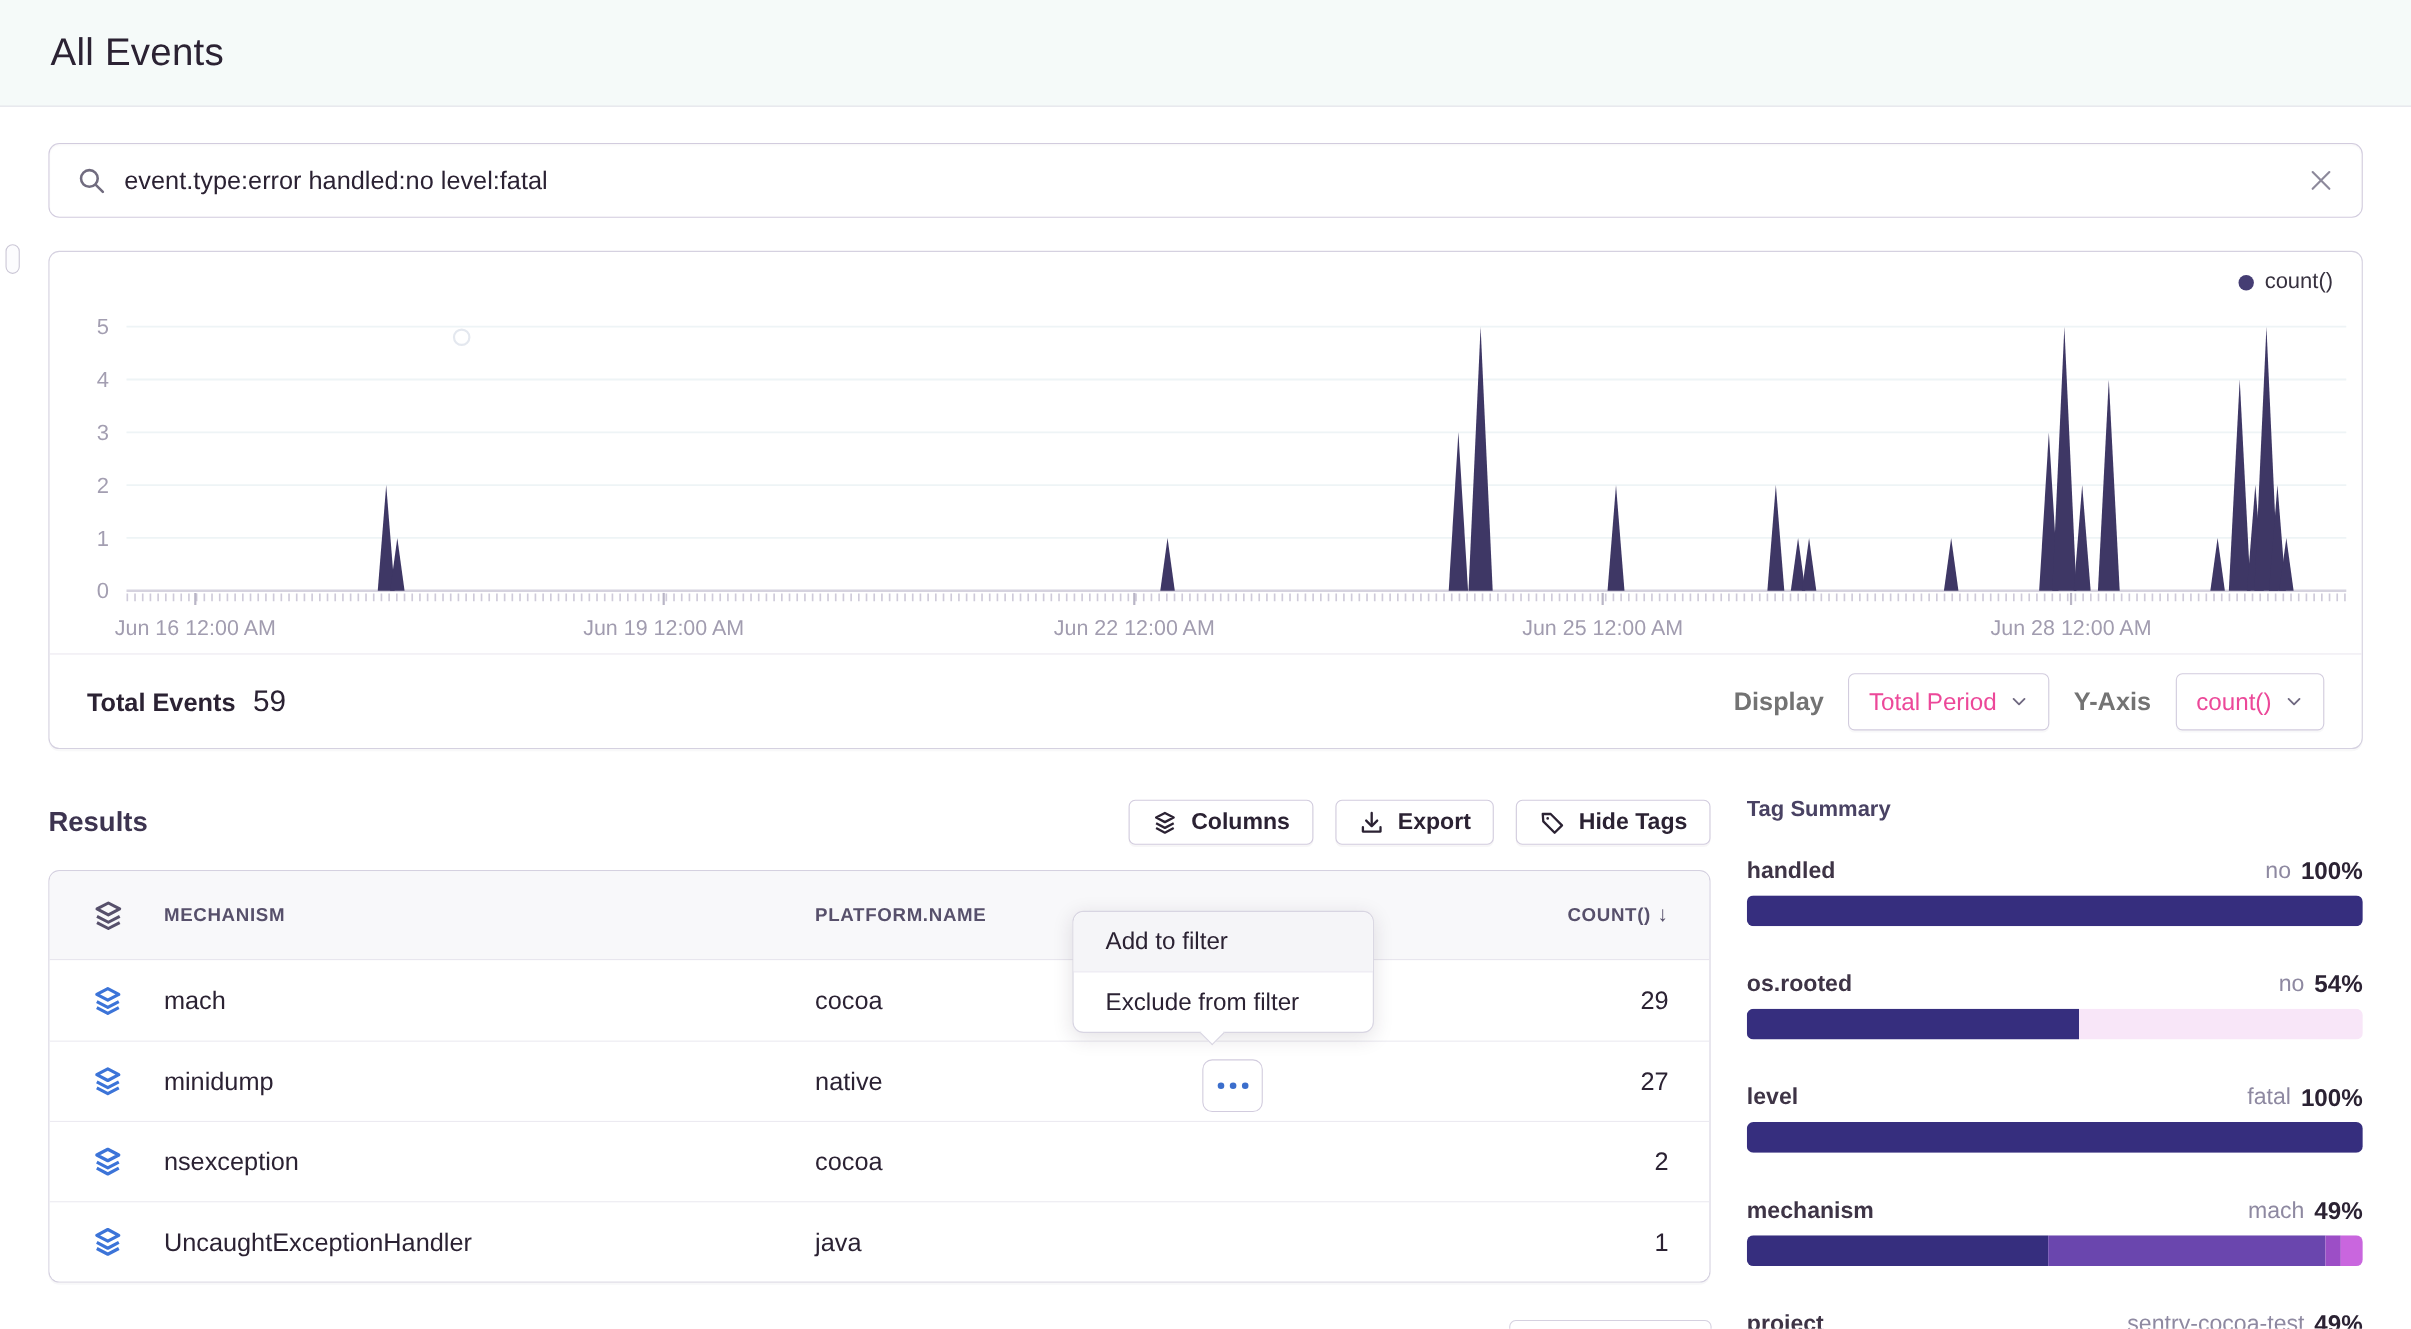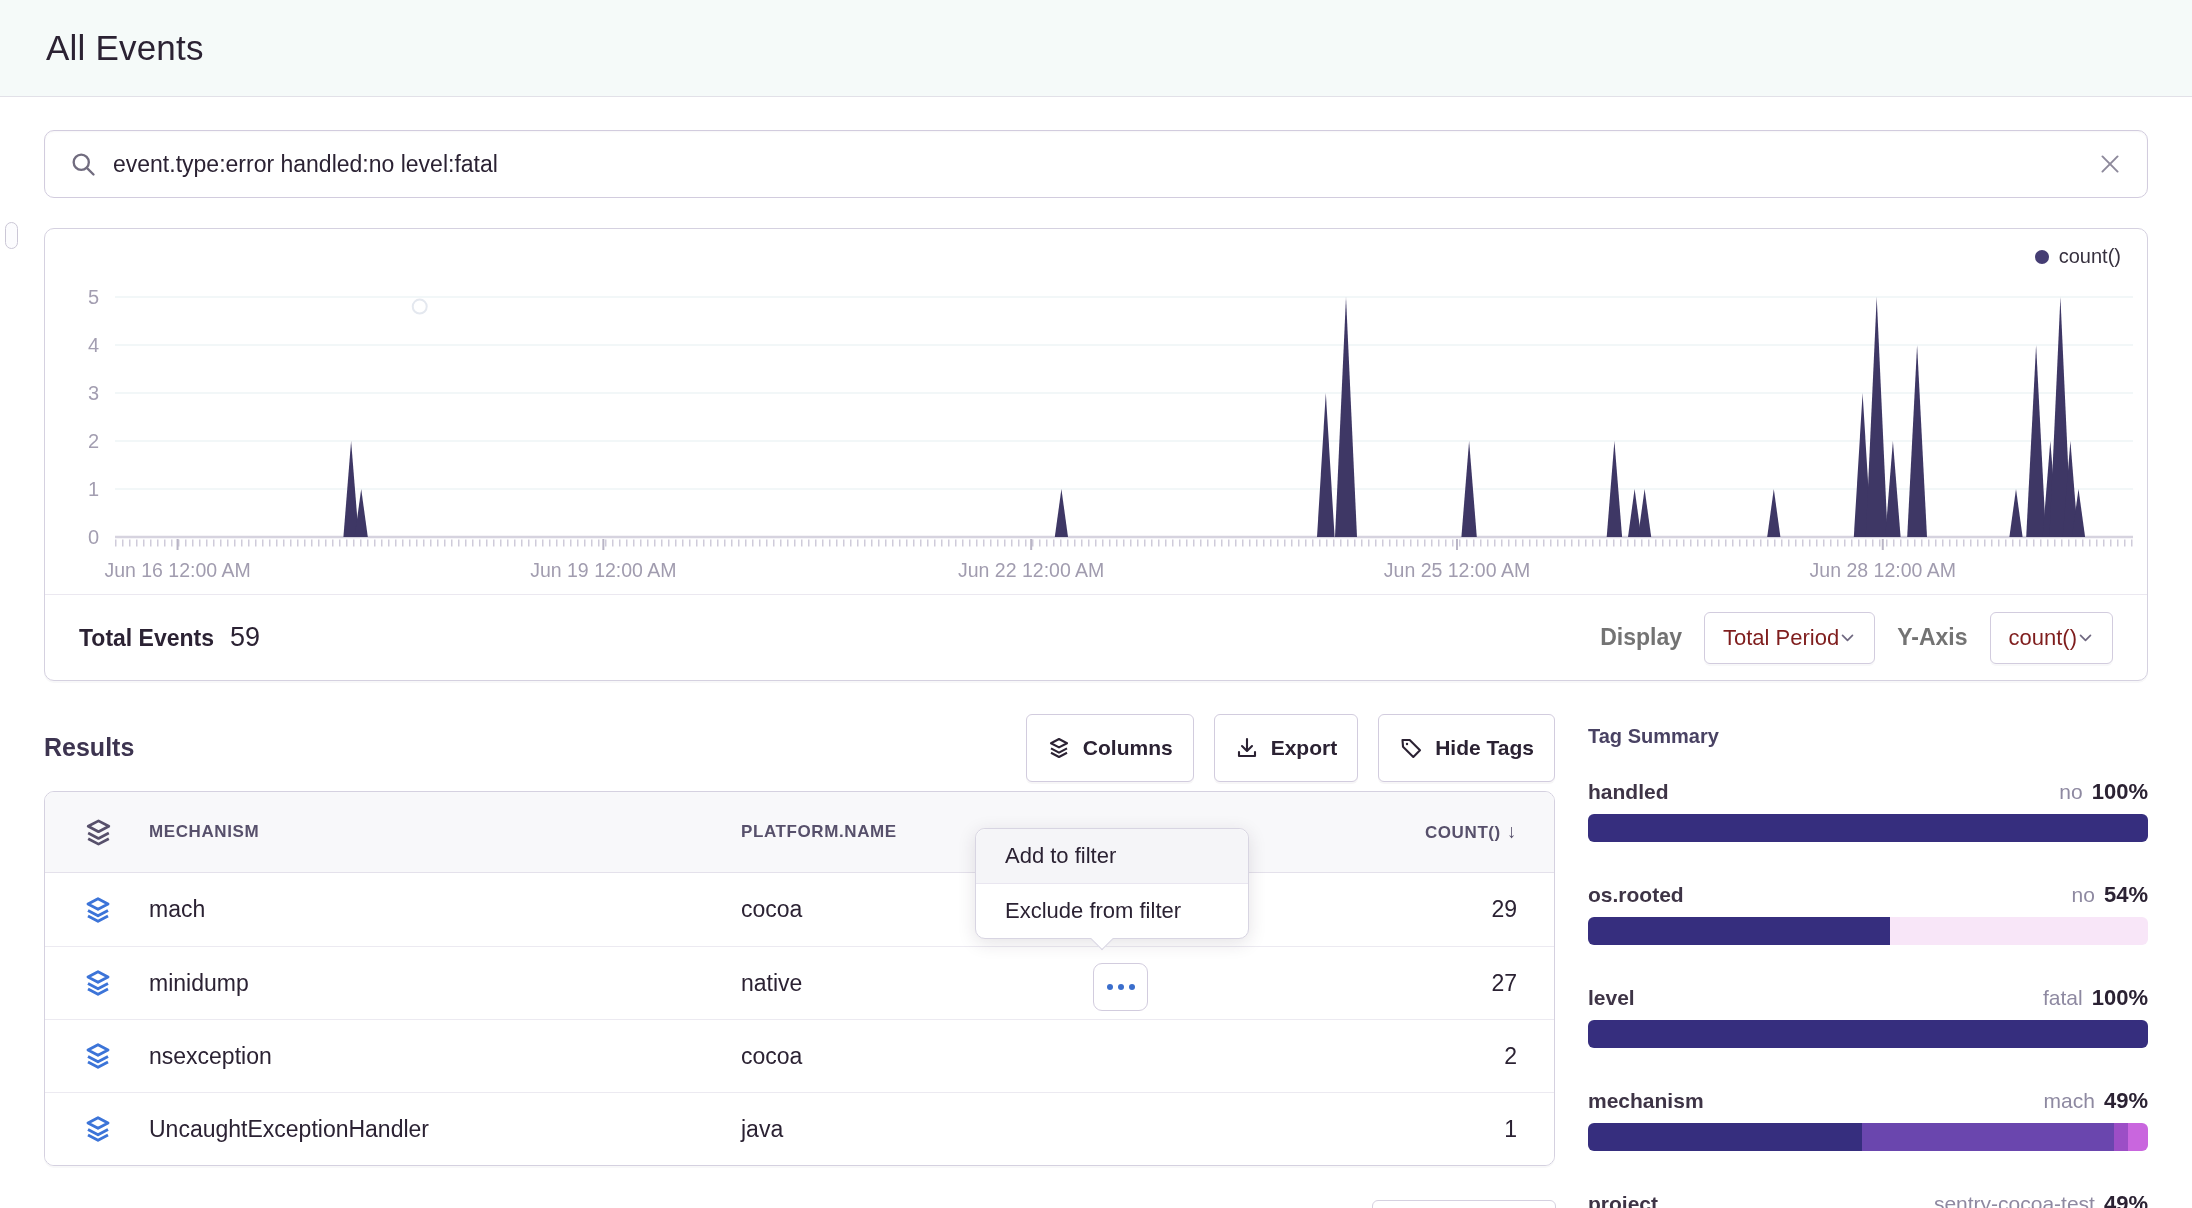--- a/index.html
+++ b/index.html
@@ -35,30 +35,30 @@
   .ytick { font-size:20px; fill:#A39EB1; }
   .xtick { font-size:19.5px; fill:#A19CAF; }
   .chart-footer { position:absolute; left:0; right:0; bottom:0; height:86px;
     border-top:1px solid #EBE8F0; display:flex; align-items:center; justify-content:space-between; padding:0 34px; }
   .total-wrap { display:flex; align-items:baseline; gap:16px; }
   .total-label { font-size:23px; font-weight:700; color:#2B2233; }
   .total-value { font-size:27px; color:#2B2233; }
   .footer-controls { display:flex; align-items:center; gap:22px; }
   .ctl-label { font-size:23px; font-weight:700; color:#737373; }
   .dd-btn { height:52px; border:1px solid #D2CCDE; border-radius:6px; background:#fff;
-    display:flex; align-items:center; padding:0 18px; font-size:22px; color:#7f1d1d;
+    display:flex; align-items:center; gap:12px; padding:0 18px; font-size:22px; color:#ec4899;
     cursor:pointer; box-shadow:0 2px 0 rgba(43,34,51,.03); }
 
   
   .results-area { display:flex; margin:40px 44px 0; gap:33px; }
   .results-left { width:1511px; flex:0 0 auto; }
   .results-header { display:flex; align-items:center; justify-content:space-between; height:53px; }
   .results-title { font-size:25px; font-weight:700; color:#3D3450; }
   .btn-row { display:flex; gap:20px; }
-  .tool-btn { height:68px; border:1px solid #D2CCDE; border-radius:6px; background:#fff;
+  .tool-btn { height:41px; border:1px solid #D2CCDE; border-radius:6px; background:#fff;
     display:flex; align-items:center; gap:12px; padding:0 20px; font-size:21px; font-weight:700;
     color:#2B2233; cursor:pointer; box-shadow:0 2px 0 rgba(43,34,51,.04); }
 
   .results-table { margin-top:17px; border:1px solid #D5D1E0; border-radius:10px; background:#fff;
     overflow:hidden; box-shadow:0 2px 0 rgba(43,34,51,.03); }
   .thead { display:grid; grid-template-columns:104px 592px 1fr 320px; align-items:center;
     height:81px; background:#F8F8FA; border-bottom:1px solid #E4E1EB; }
   .th { font-size:17px; font-weight:700; letter-spacing:.6px; color:#57506B; }
   .th.right, .cell.cnt { text-align:right; padding-right:37px; }
   .icon-cell { padding-left:38px; display:flex; align-items:center; }

